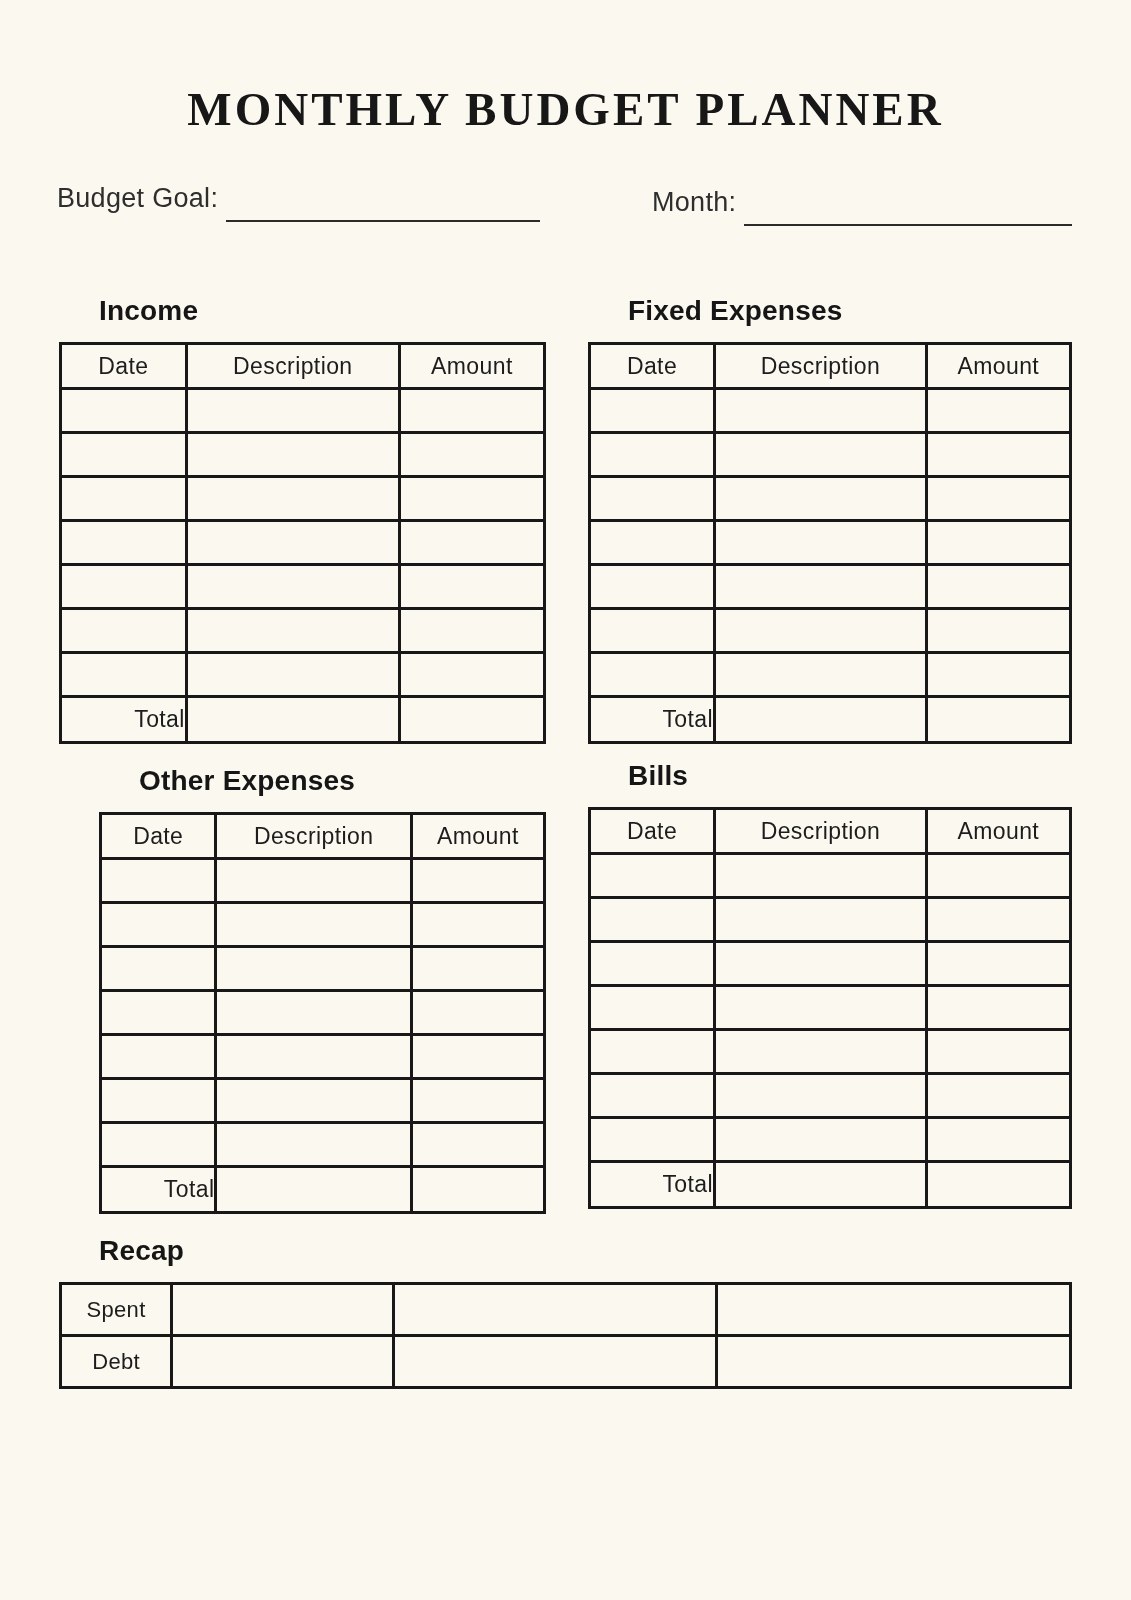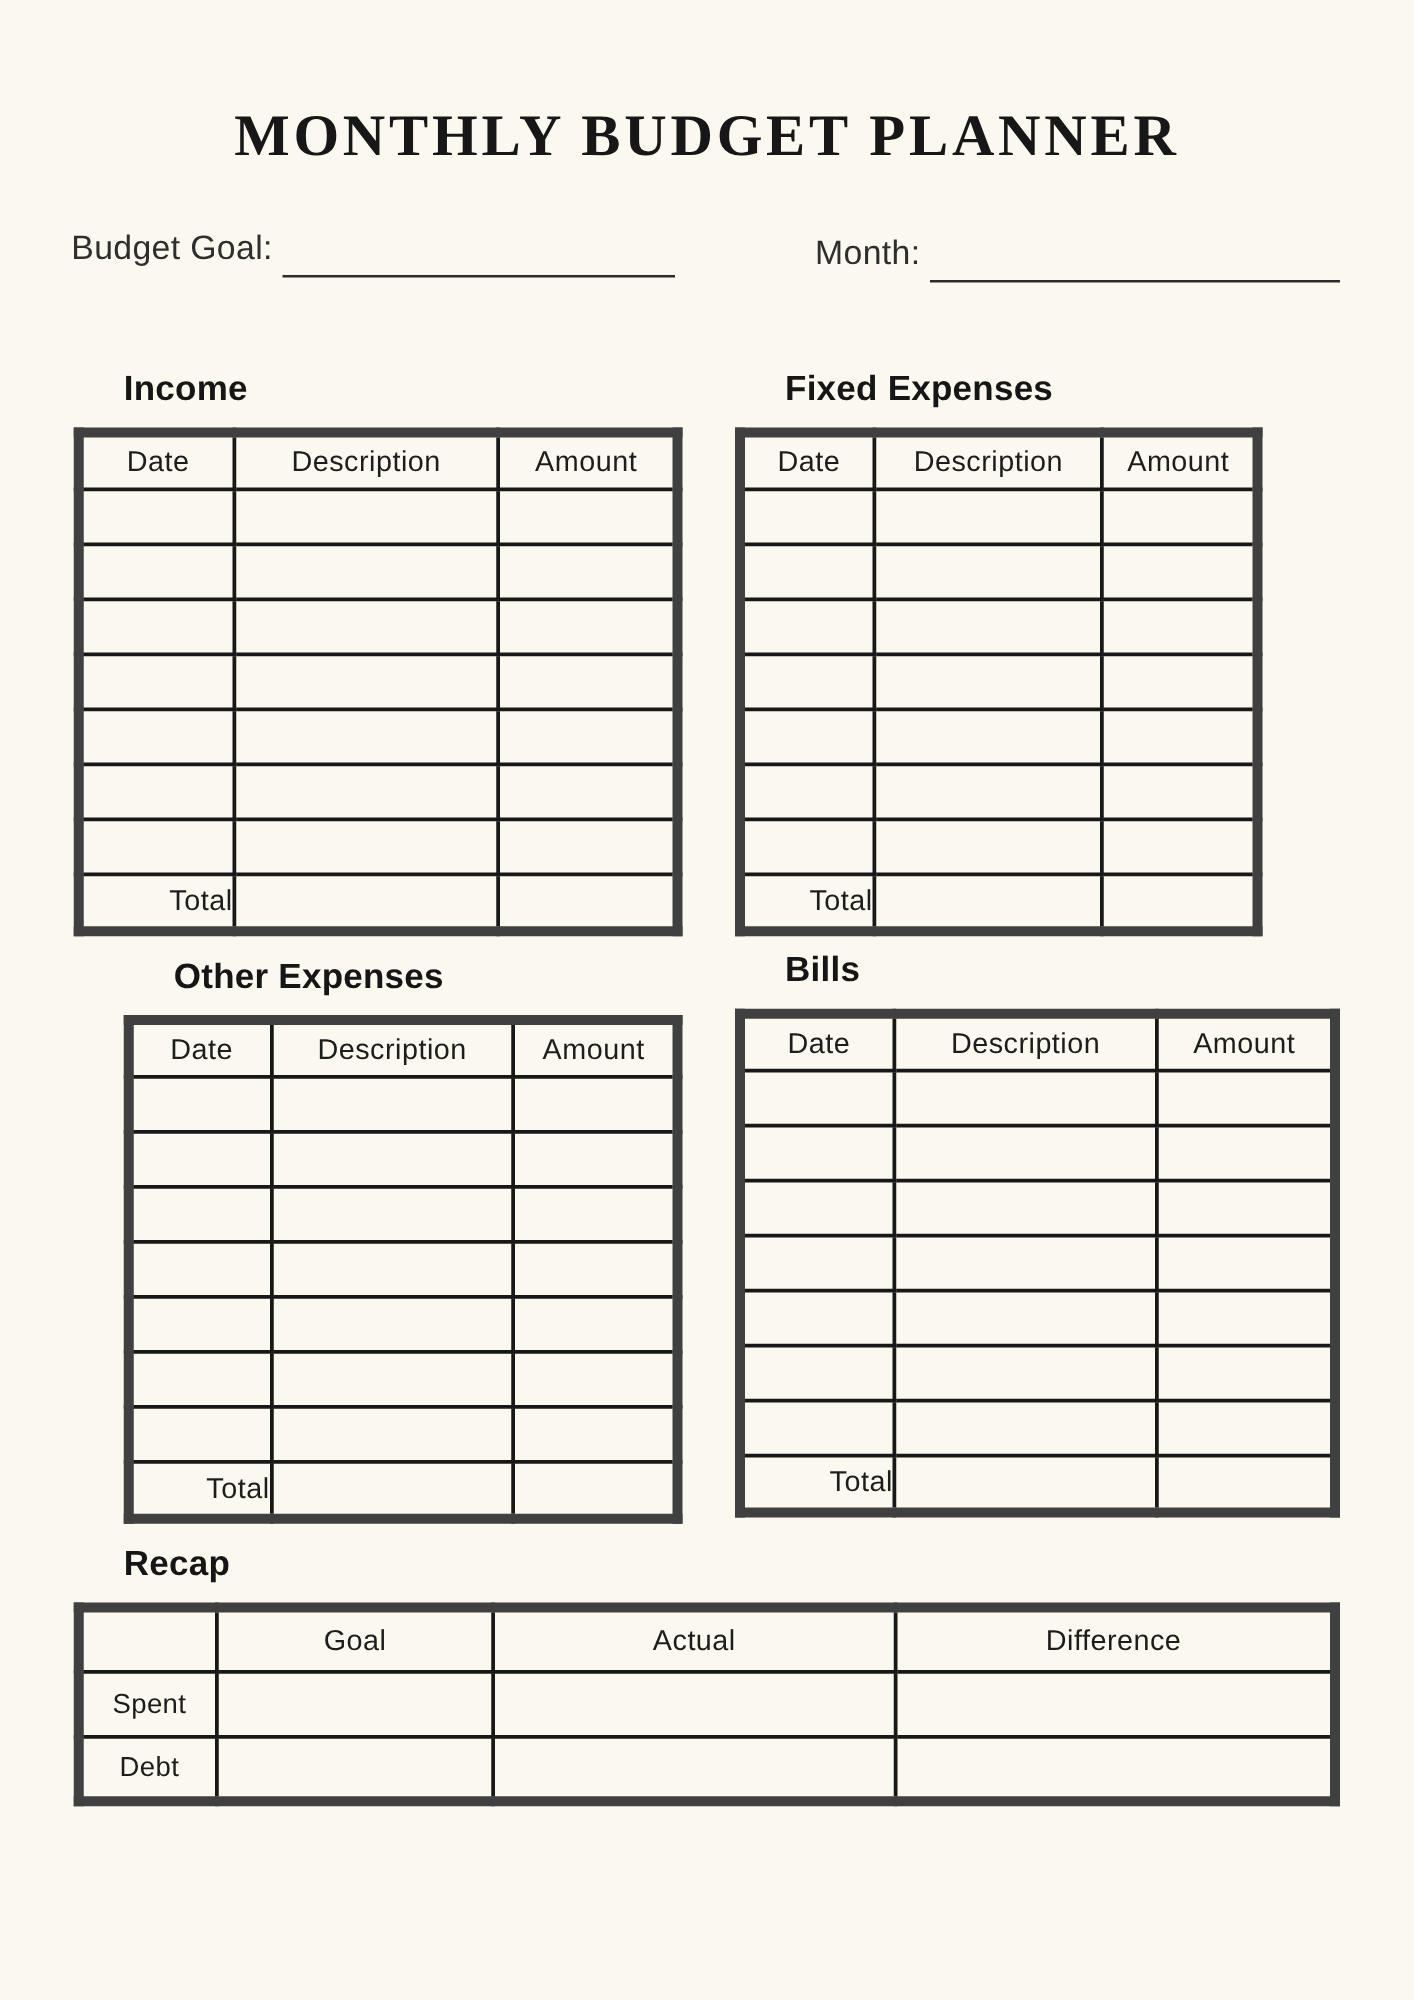--- a/index.html
+++ b/index.html
@@ -48,34 +48,34 @@
     font-size: 28px;
     font-weight: 700;
     color: #161616;
     letter-spacing: 0.2px;
     line-height: 1;
     height: 28px;
     margin-bottom: 17px;
     margin-left: 40px;
   }
   #income          { left: 59px;  top: 297px;  width: 487px; }
-  #fixed-expenses  { left: 588px; top: 297px;  width: 422px; }
+  #fixed-expenses  { left: 588px; top: 297px;  width: 484px; }
   #other-expenses  { left: 59px;  top: 767px;  width: 487px; padding-left: 40px; }
   #bills           { left: 588px; top: 762px;  width: 484px; }
   #recap           { left: 59px;  top: 1237px; width: 1013px; }
 
   
   table {
     border-collapse: collapse;
     width: 100%;
     table-layout: fixed;
     background: #FAF8EF;
   }
   table td { border: 3px solid #181818; }
-  table { border: 8px solid #404040; }
+  table { border: 3px solid #404040; }
 
   .entry-table .hdr td   { height: 45px; font-size: 23px; text-align: center; letter-spacing: 0.4px; color: #1d1d1d; }
   .entry-table .row td   { height: 44px; }
   .entry-table .total td { height: 46px; }
   .entry-table .total td:first-child { font-size: 23px; text-align: right; letter-spacing: 0.4px; color: #1d1d1d; }
 
   .recap-table .hdr td { height: 51px; font-size: 23px; text-align: center; letter-spacing: 0.4px; color: #1d1d1d; }
   .recap-table .row td { height: 52px; }
   .recap-table .row td:first-child { font-size: 22px; text-align: center; letter-spacing: 0.3px; color: #1d1d1d; }
 </style>
@@ -328,26 +328,20 @@
 <section class="abs section" id="recap">
   <h2>Recap</h2>
   <table class="recap-table">
       <colgroup>
         <col style="width:11%">
         <col style="width:22%">
         <col style="width:32%">
         <col style="width:35%">
       </colgroup>
       <tbody>
-        <tr class="hdr">
-          <td></td>
-          <td>Goal</td>
-          <td>Actual</td>
-          <td>Difference</td>
-        </tr>
         <tr class="row">
           <td>Spent</td>
           <td></td>
           <td></td>
           <td></td>
         </tr>
         <tr class="row">
           <td>Debt</td>
           <td></td>
           <td></td>

